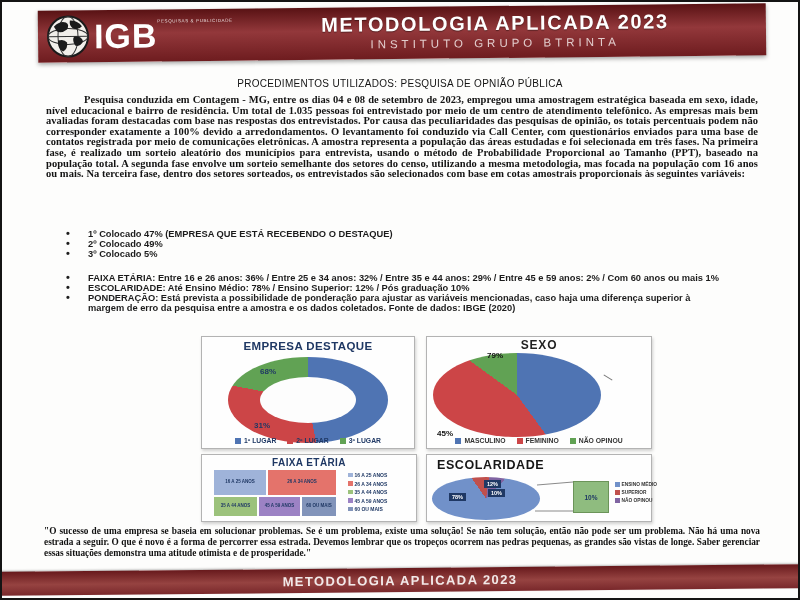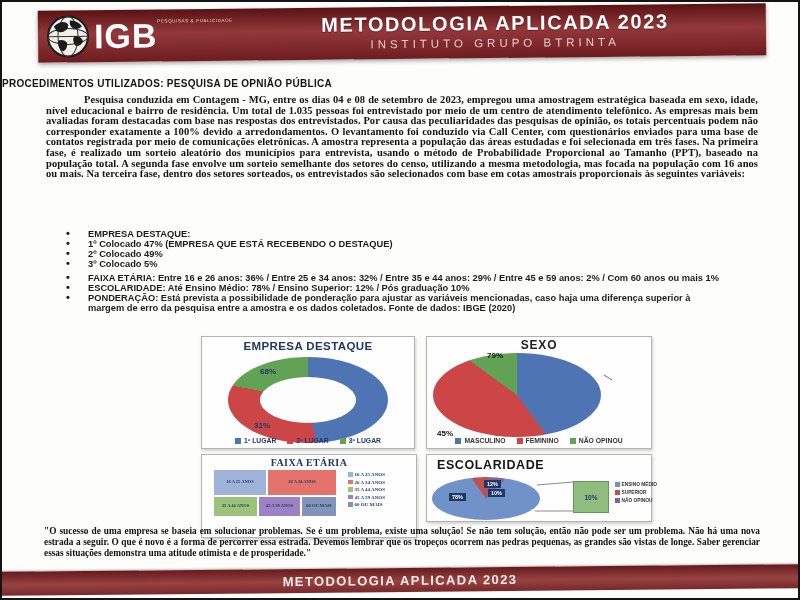--- a/index.html
+++ b/index.html
@@ -17,22 +17,22 @@
   }
   .logo{display:flex;align-items:center;padding-left:8px;gap:4px;}
   .logo svg{width:44px;height:44px;}
   .logo-text{display:flex;flex-direction:row;line-height:1;}
   .logo-ig{font-size:34px;font-weight:bold;color:#ffffff;letter-spacing:1px;}
   .logo-tag{font-size:4.5px;color:#e6d6d6;letter-spacing:.6px;margin-top:1px;}
   .banner-titles{position:absolute;left:200px;right:14px;top:6px;text-align:center;}
   .banner-title{font-size:20px;font-weight:800;color:#ffffff;letter-spacing:1.6px;text-shadow:0 1px 1px rgba(0,0,0,.4);}
   .banner-subtitle{font-size:11.5px;color:#e2cccc;letter-spacing:4px;margin-top:2px;}
   
-  .section-title{position:absolute;top:76px;left:0;right:0;text-align:left;
-    font-size:10px;font-weight:bold;color:#141414;letter-spacing:.3px;}
+  .section-title{position:absolute;top:76px;left:0;right:0;text-align:center;
+    font-size:10px;font-weight:normal;color:#141414;letter-spacing:.3px;}
   .para{position:absolute;top:93px;left:44px;width:712px;margin:0;
     font-family:"Liberation Serif",serif;font-size:10.5px;line-height:10.6px;
     text-align:justify;text-indent:38px;color:#131313;font-weight:600;letter-spacing:.05px;}
   .bullets{position:absolute;left:58px;width:664px;list-style:none;margin:0;padding:0;
     font-size:9.3px;line-height:10.1px;color:#1c1c1c;font-weight:600;}
   .bullets li{padding-left:28px;position:relative;}
   .bullets li::before{content:"\2022";position:absolute;left:6px;top:-1px;font-size:11px;}
   .g1{top:227px;}
   .g2{top:271px;}
   
@@ -54,21 +54,21 @@
   .lbl-d31{left:52px;top:84px;}
   
   .card-sexo{left:424px;top:334px;width:226px;height:113px;}
   .card-sexo h3{color:#1f1f1f;font-size:12px;padding-top:1px;letter-spacing:.8px;}
   .pie-sexo{position:absolute;left:6px;top:16px;width:168px;height:84px;border-radius:50%;}
   .lbl-s15{left:60px;top:14px;color:#111;}
   .lbl-s45{left:10px;top:92px;color:#111;}
   .sexo-tick{position:absolute;left:176px;top:40px;width:10px;height:1px;background:#777;transform:rotate(32deg);}
   .card-sexo .legend-bottom{color:#333;}
   
-  .card-faixa{left:199px;top:452px;width:216px;height:84px;font-family:Liberation Serif, serif;}
+  .card-faixa{left:199px;top:452px;width:216px;height:68px;}
   .card-faixa h3{color:#1f3864;font-size:10px;padding-top:2px;letter-spacing:.4px;}
   .treemap{position:absolute;left:12px;top:15px;width:122px;height:46px;}
   .tm-block{position:absolute;display:flex;align-items:center;justify-content:center;
     text-align:center;font-size:4.5px;font-weight:bold;color:#1f3864;line-height:1.1;}
   .tm-1{left:0;top:0;width:52px;height:25px;}
   .tm-2{left:54px;top:0;width:68px;height:25px;}
   .tm-3{left:0;top:27px;width:43px;height:19px;}
   .tm-4{left:45px;top:27px;width:41px;height:19px;}
   .tm-5{left:88px;top:27px;width:34px;height:19px;}
   .legend-col{position:absolute;display:flex;flex-direction:column;font-weight:bold;}
@@ -123,21 +123,20 @@
     <div class="banner-titles">
       <div class="banner-title">METODOLOGIA APLICADA 2023</div>
       <div class="banner-subtitle">INSTITUTO GRUPO BTRINTA</div>
     </div>
   </header>
 
   <div class="section-title">PROCEDIMENTOS UTILIZADOS: PESQUISA DE OPNIÃO PÚBLICA</div>
   <p class="para">Pesquisa conduzida em Contagem - MG, entre os dias 04 e 08 de setembro de 2023, empregou uma amostragem estratégica baseada em sexo, idade, nível educacional e bairro de residência. Um total de 1.035 pessoas foi entrevistado por meio de um centro de atendimento telefônico. As empresas mais bem avaliadas foram destacadas com base nas respostas dos entrevistados. Por causa das peculiaridades das pesquisas de opinião, os totais percentuais podem não corresponder exatamente a 100% devido a arredondamentos. O levantamento foi conduzido via Call Center, com questionários enviados para uma base de contatos registrada por meio de comunicações eletrônicas. A amostra representa a população das áreas estudadas e foi selecionada em três fases. Na primeira fase, é realizado um sorteio aleatório dos municípios para entrevista, usando o método de Probabilidade Proporcional ao Tamanho (PPT), baseado na população total. A segunda fase envolve um sorteio semelhante dos setores do censo, utilizando a mesma metodologia, mas focada na população com 16 anos ou mais. Na terceira fase, dentro dos setores sorteados, os entrevistados são selecionados com base em cotas amostrais proporcionais às seguintes variáveis:</p>
 
   <ul class="bullets g1">
-    <li><span>EMPRESA DESTAQUE:</span></li>
     <li><span>1º Colocado 47% (EMPRESA QUE ESTÁ RECEBENDO O DESTAQUE)</span></li>
     <li><span>2º Colocado 49%</span></li>
     <li><span>3º Colocado 5%</span></li>
   </ul>
   <ul class="bullets g2">
     <li><span>FAIXA ETÁRIA: Entre 16 e 26 anos: 36% / Entre 25 e 34 anos: 32% / Entre 35 e 44 anos: 29% / Entre 45 e 59 anos: 2% / Com 60 anos ou mais 1%</span></li>
     <li><span>ESCOLARIDADE: Até Ensino Médio: 78% / Ensino Superior: 12% / Pós graduação 10%</span></li>
     <li><span>PONDERAÇÃO: Está prevista a possibilidade de ponderação para ajustar as variáveis mencionadas, caso haja uma diferença superior à margem de erro da pesquisa entre a amostra e os dados coletados. Fonte de dados: IBGE (2020)</span></li>
   </ul>
 

